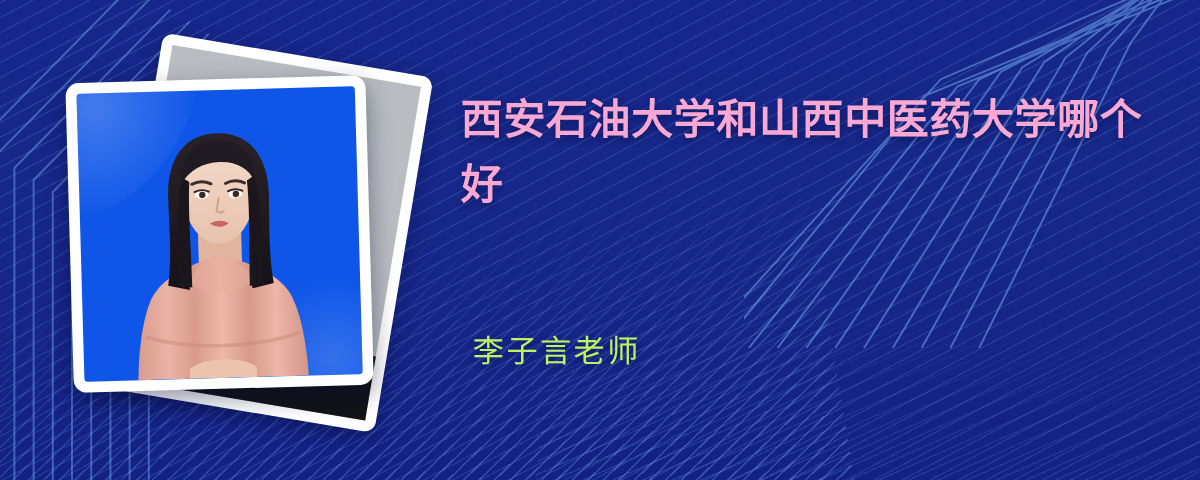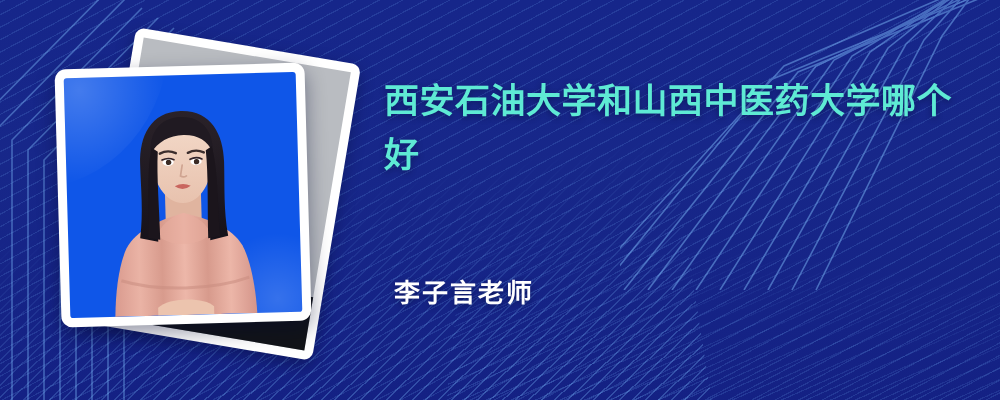--- a/index.html
+++ b/index.html
@@ -170,34 +170,34 @@
     width: 196px;
     height: 214px;
   }
 
   
   .title {
     position: absolute;
     left: 384px;
     top: 74px;
     width: 580px;
-    color: #5eead4;
+    color: #f9a8d4;
     font-size: 35px;
     font-weight: bold;
     line-height: 54px;
     letter-spacing: .5px;
     text-shadow: 0 2px 6px rgba(4,10,45,0.45);
   }
   .author {
     position: absolute;
     left: 394px;
     top: 272px;
-    color: #ffffff;
+    color: #bef264;
     font-size: 26px;
-    font-weight: bold;
+    font-weight: normal;
     letter-spacing: 2px;
     text-shadow: 0 2px 6px rgba(4,10,45,0.45);
   }
   .byline {
     position: absolute;
     left: 372px;
     top: 321px;
     color: #e7ecfb;
     font-size: 21px;
     font-weight: normal;

